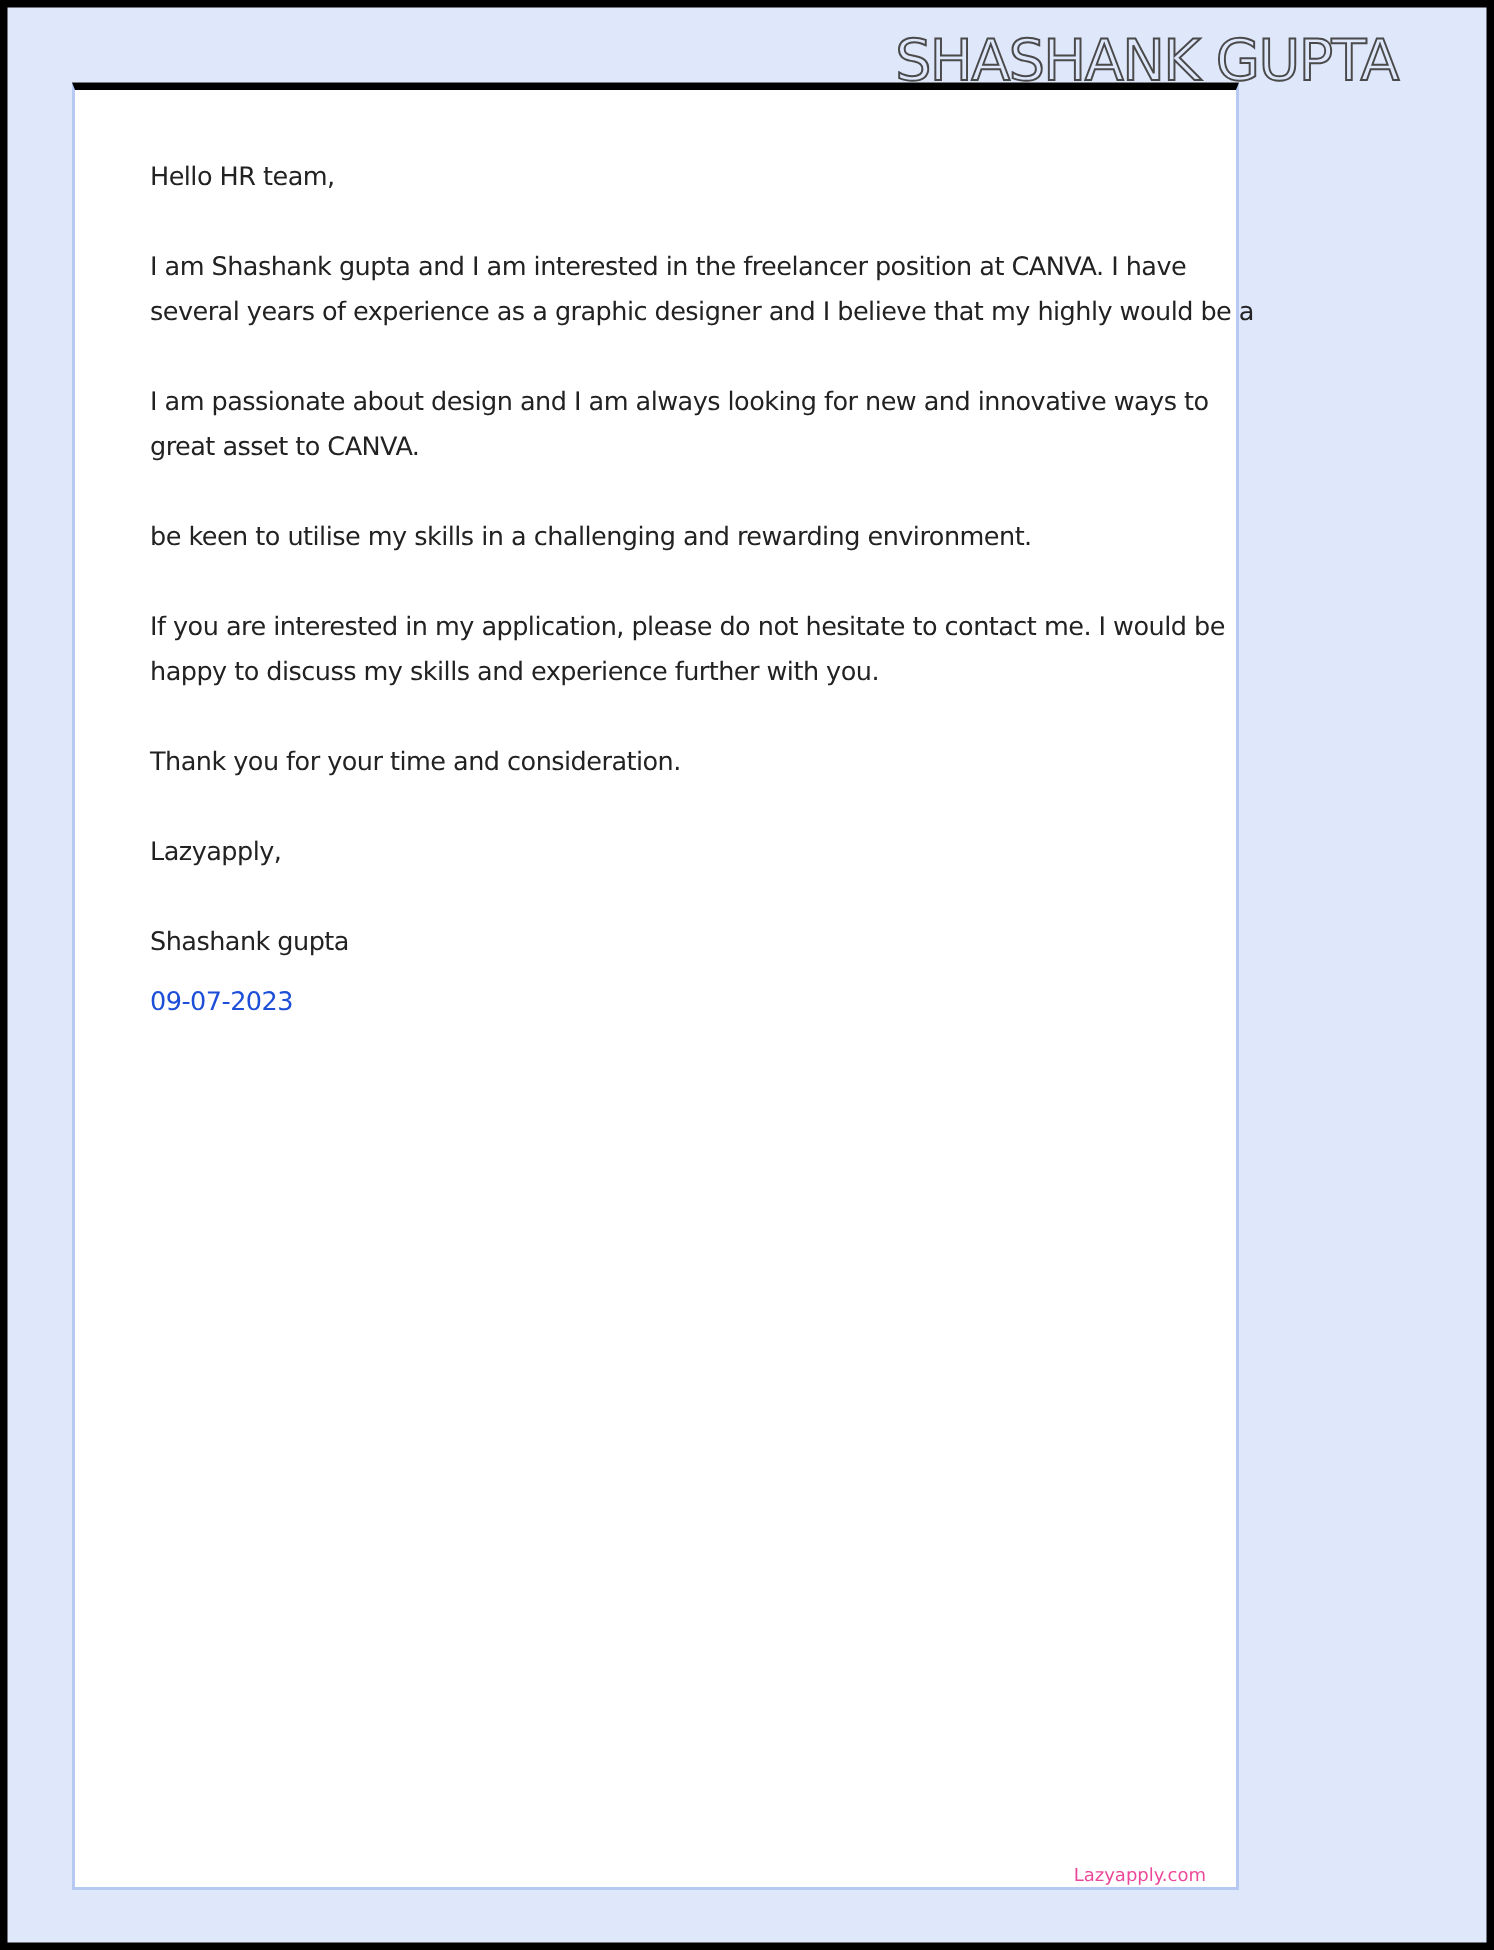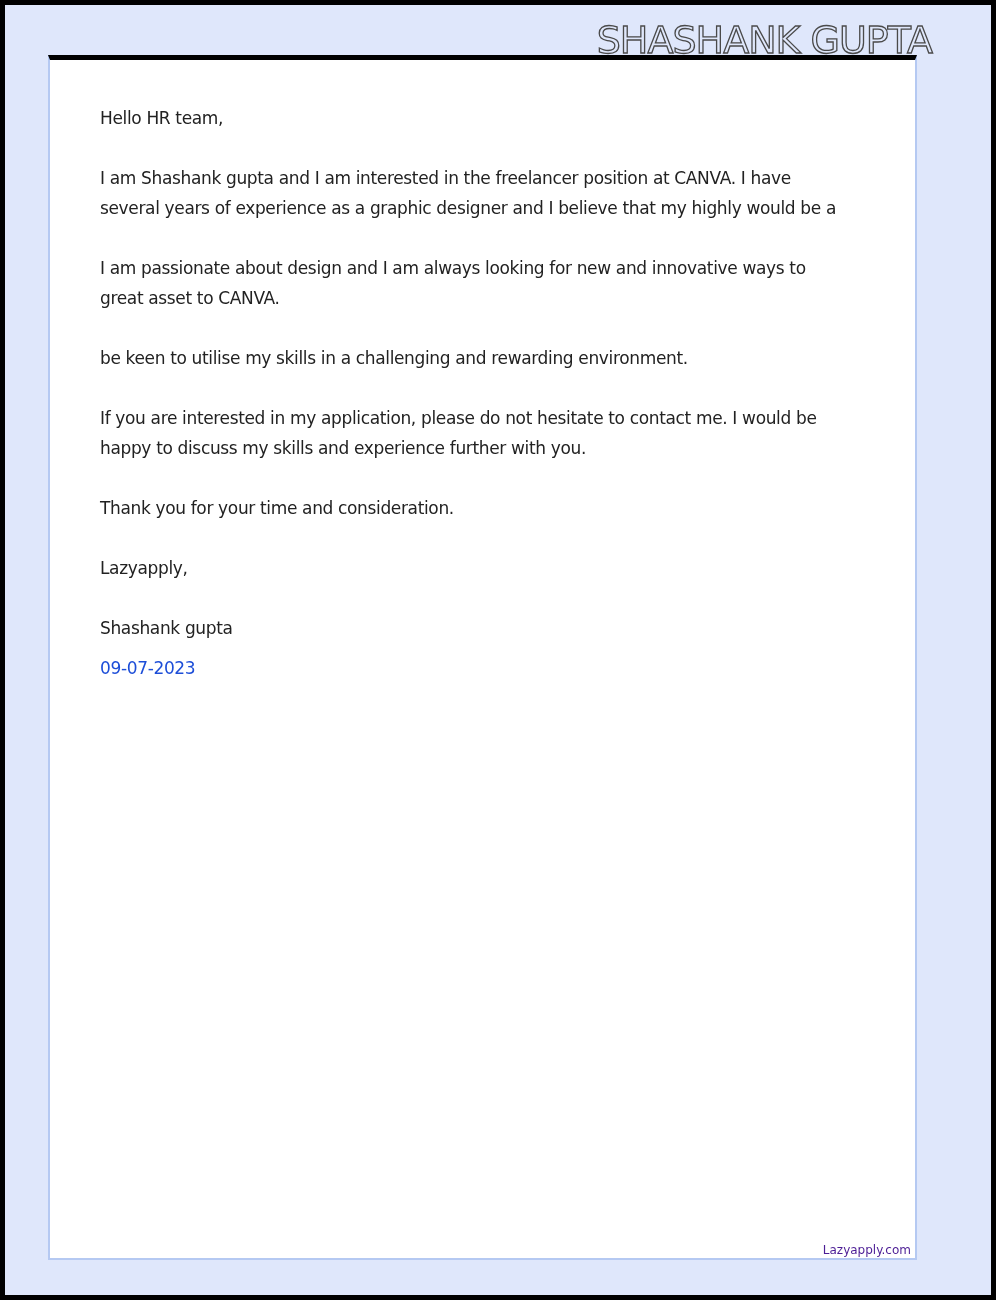--- a/index.html
+++ b/index.html
@@ -14,40 +14,40 @@
     }
     .name {
       position: absolute; right: 59px; top: 12px;
       font-family: "DejaVu Sans", sans-serif;
       font-size: 38px; line-height: 46px; letter-spacing: -1px;
       color: #dfe7fb;
       -webkit-text-stroke: 1.3px #4a4a4a;
       white-space: nowrap;
     }
     .page {
-      position: absolute; left: 43px; top: 50px; width: 869px; height: 1205px;
+      position: absolute; left: 43px; top: 50px; width: 778px; height: 1205px;
       background: #fff;
       border-left: 2px solid #b5c9f2;
       border-right: 2px solid #b5c9f2;
       border-bottom: 2px solid #b5c9f2;
       border-top: 5px solid #000;
       box-sizing: border-box;
       text-decoration: underline;
     }
     .content {
       position: absolute; left: 50px; top: 43px; width: 800px;
       font-size: 17px; color: #222; line-height: 30px;
     }
     .para { margin: 0 0 30px 0; }
     .line { display: block; white-space: nowrap; letter-spacing: -0.35px; }
     .sig { margin: 0 0 10px 0; }
     .date { color: #1d4ed8; }
     .footer {
-      position: absolute; right: 4px; bottom: 0px;
-      font-size: 12px; color: #4c1d95; line-height: 16px; margin-left: 34px;
+      position: absolute; right: 20px; bottom: 0px;
+      font-size: 12px; color: #ec4899; line-height: 16px; margin-left: 34px;
     }
   </style>
 </head>
 <body>
 
 <div class="frame">
   <div class="name">SHASHANK GUPTA</div>
 
   <div class="page">
     <div class="content">

